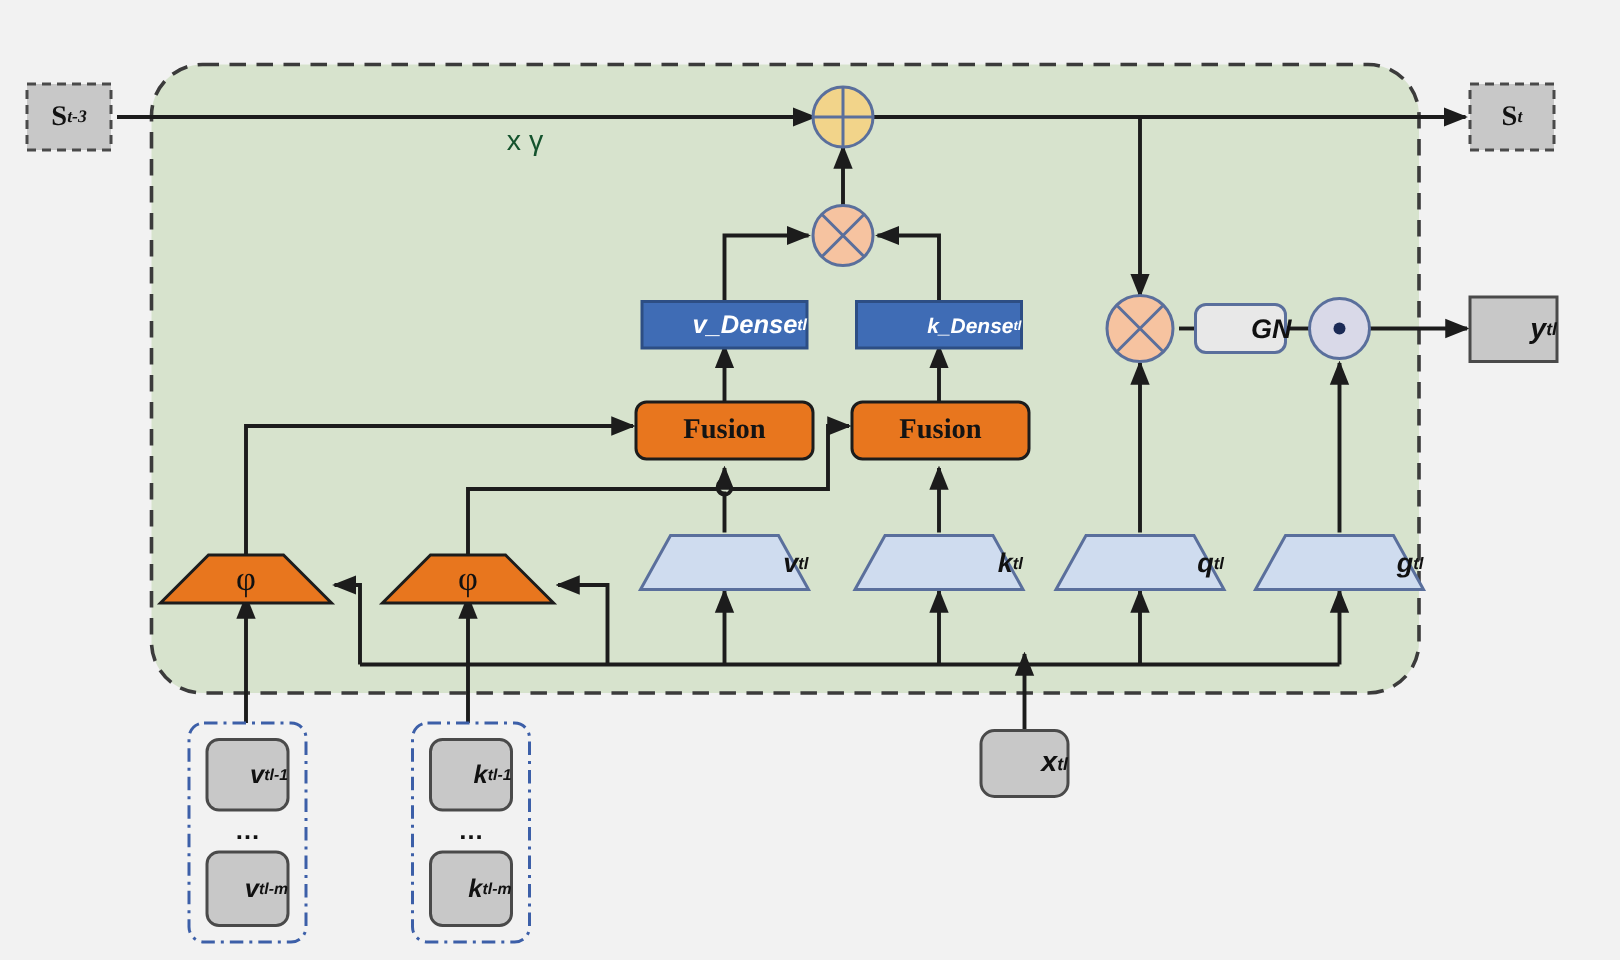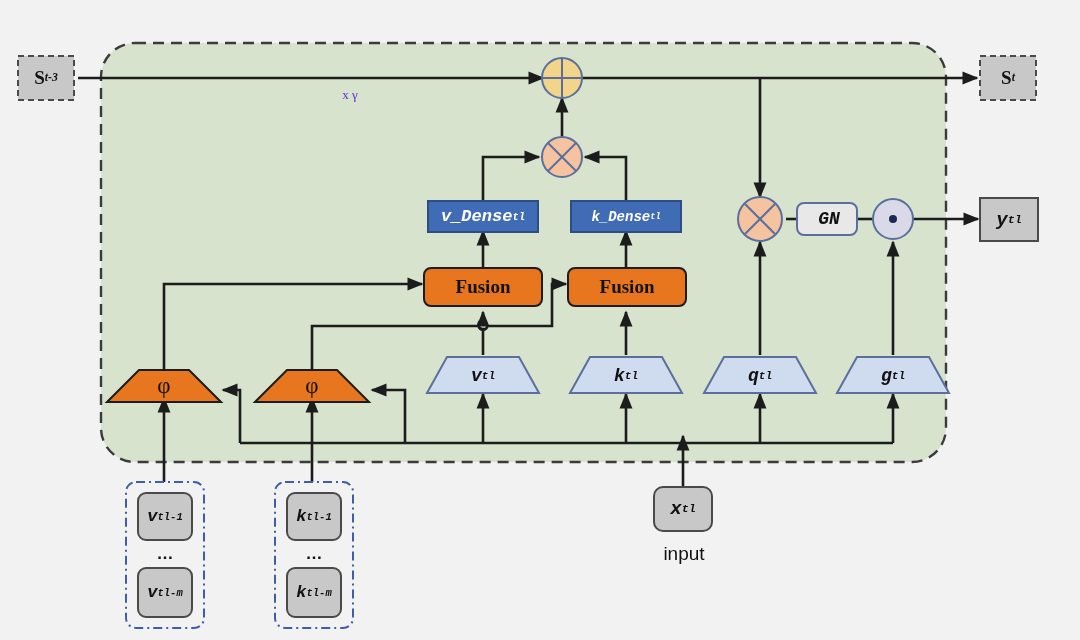--- a/index.html
+++ b/index.html
@@ -11,21 +11,21 @@
     position:relative;
   }
   #stage{position:absolute;left:0;top:0;width:1080px;height:640px;}
   svg{position:absolute;left:0;top:0;width:1080px;height:640px;}
   .node-label{
     position:absolute;
     display:flex;align-items:center;justify-content:center;
     pointer-events:none;
     white-space:nowrap;
   }
-  .serif-bi{font-family:Liberation Mono, monospace;font-weight:bold;font-style:italic;}
+  .serif-bi{font-family:Liberation Sans, sans-serif;font-weight:bold;font-style:italic;justify-content:flex-end;}
   .serif-b{font-family:"Liberation Serif", serif;font-weight:bold;}
   sub,sup{font-size:0.62em;font-style:italic;font-weight:bold;}
   sub{vertical-align:-0.28em;}
   sup{vertical-align:0.50em;}
 </style>
 </head>
 <body>
 
 <div id="stage">
 
@@ -142,21 +142,21 @@
   <div class="node-label serif-b" style="left:18px;top:56px;width:56px;height:44px;font-size:19px;color:#111;">
     <span>S</span>
       <sub>t-3</sub>
   </div>
 
   <div class="node-label serif-b" style="left:980px;top:56px;width:56px;height:44px;font-size:19px;color:#111;">
     <span>S</span>
       <sub>t</sub>
   </div>
 
-  <div class="node-label" style="left:315px;top:82px;width:70px;height:26px;font-size:13px;color:#6d28d9;font-family:Liberation Serif, serif;">
+  <div class="node-label" style="left:315px;top:82px;width:70px;height:26px;font-size:19px;color:#14532d;font-family:Liberation Sans, sans-serif;">
     <span>x γ</span>
   </div>
 
   <div class="node-label serif-bi" style="left:428px;top:201px;width:110px;height:31px;font-size:17px;color:#ffffff;">
     <span>v_Dense</span>
       <sub>t</sub>
       <sup>l</sup>
   </div>
 
   <div class="node-label serif-bi" style="left:571px;top:201px;width:110px;height:31px;font-size:14px;color:#ffffff;">
@@ -242,17 +242,14 @@
       <sub>t</sub>
       <sup>l-m</sup>
   </div>
 
   <div class="node-label serif-bi" style="left:654px;top:487px;width:58px;height:44px;font-size:19px;color:#111;">
     <span>x</span>
       <sub>t</sub>
       <sup>l</sup>
   </div>
 
-  <div class="node-label" style="left:634px;top:540px;width:100px;height:28px;font-size:19px;color:#111;font-family:'Liberation Sans',sans-serif;">
-    <span>input</span>
-  </div>
 
 </div>
 
 </body></html>

